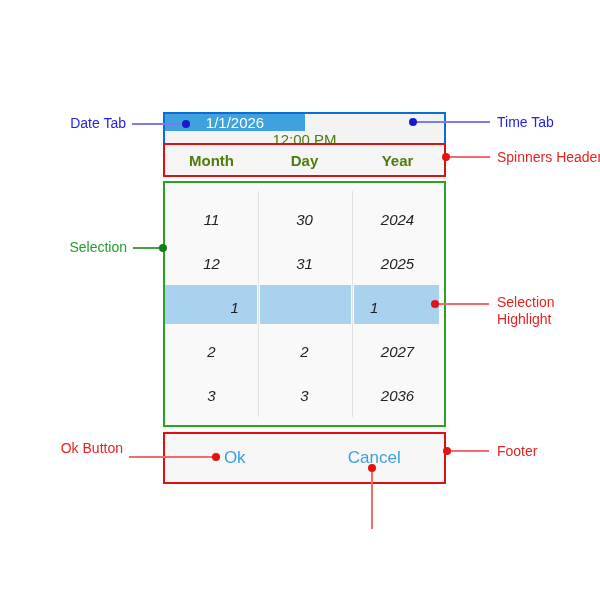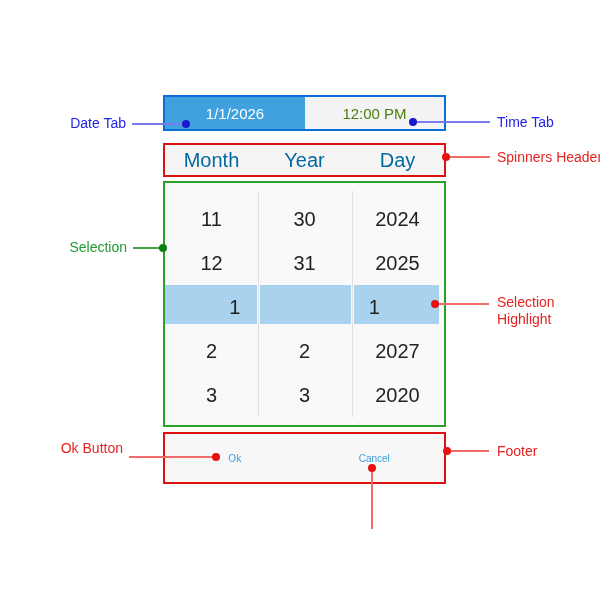--- a/index.html
+++ b/index.html
@@ -8,25 +8,26 @@
   #canvas {
     position: relative;
     width: 600px;
     height: 600px;
     background: #ffffff;
     overflow: hidden;
   }
 
   
   .tabs-box {
-    position: absolute; left: 163px; top: 95px;
+    position: absolute; left: 163px; top: 112px;
     width: 283px; height: 36px;
     border: 2px solid #0a6ed7;
     background: #f3f3f3;
     display: flex;
+    flex-direction: column;
   }
   .tab-date {
     width: 140px; height: 100%;
     background: #3fa2de;
     color: #ffffff;
     display: flex; align-items: center; justify-content: center;
     font-size: 15px;
   }
   .tab-time {
     flex: 1; height: 100%;
@@ -39,21 +40,21 @@
   .header-box {
     position: absolute; left: 163px; top: 143px;
     width: 283px; height: 34px;
     border: 2px solid #dd1111;
     background: #f5f5f5;
     display: flex;
   }
   .header-col {
     flex: 1;
     display: flex; align-items: center; justify-content: center;
-    font-size: 20px; font-weight: normal; color: #0369a1;
+    font-size: 15px; font-weight: bold; color: #4d7c0f;
   }
 
   .spinners-box {
     position: absolute; left: 163px; top: 181px;
     width: 283px; height: 246px;
     border: 2px solid #27a427;
     background: #f9f9f9;
   }
   .spinners-inner { position: absolute; inset: 0; }
   .col-sep {
@@ -69,34 +70,34 @@
   .hl-1 { left: 0px;   width: 92px; }
   .hl-2 { left: 95px;  width: 91px; }
   .hl-3 { left: 189px; width: 85px; }
   .spin-row {
     position: absolute; left: 0; width: 279px; height: 44px;
     display: flex;
   }
   .spin-cell {
     flex: 1;
     display: flex; align-items: center; justify-content: center;
-    font-size: 20px; color: #1f1f1f;
+    font-size: 15px; color: #1f1f1f; font-style: italic;
   }
 
   .footer-box {
     position: absolute; left: 163px; top: 432px;
     width: 283px; height: 52px;
     border: 2px solid #dd1111;
     background: #f7f7f7;
     display: flex;
   }
   .footer-btn {
     flex: 1;
     display: flex; align-items: center; justify-content: center;
-    font-size: 10px; color: #3c9fdd;
+    font-size: 17px; color: #3c9fdd;
   }
 
   
   .callout-label {
     position: absolute;
     font-size: 14px; line-height: 17px;
     white-space: nowrap;
   }
   .lbl-blue  { color: #2323e6; }
   .lbl-red   { color: #e62222; }
@@ -122,22 +123,22 @@
 
 <div id="canvas">
 
   <div class="tabs-box">
     <div class="tab-date">1/1/2026</div>
     <div class="tab-time">12:00 PM</div>
   </div>
 
   <div class="header-box">
     <div class="header-col">Month</div>
+    <div class="header-col">Day</div>
     <div class="header-col">Year</div>
-    <div class="header-col">Day</div>
   </div>
 
   <div class="spinners-box">
     <div class="spinners-inner">
       <div class="highlight-cell hl-1"></div>
       <div class="highlight-cell hl-2"></div>
       <div class="highlight-cell hl-3"></div>
       <div class="col-sep sep-1"></div>
       <div class="col-sep sep-2"></div>
 
@@ -156,21 +157,21 @@
         <div class="spin-cell">1</div>
       </div>
       <div class="spin-row" style="top:146px">
         <div class="spin-cell">2</div>
         <div class="spin-cell">2</div>
         <div class="spin-cell">2027</div>
       </div>
       <div class="spin-row" style="top:190px">
         <div class="spin-cell">3</div>
         <div class="spin-cell">3</div>
-        <div class="spin-cell">2020</div>
+        <div class="spin-cell">2036</div>
       </div>
     </div>
   </div>
 
   <div class="footer-box">
     <div class="footer-btn">Ok</div>
     <div class="footer-btn">Cancel</div>
   </div>
 
   <div class="callout-label lbl-blue right-label" style="right:474px; top:115px">Date Tab</div>

